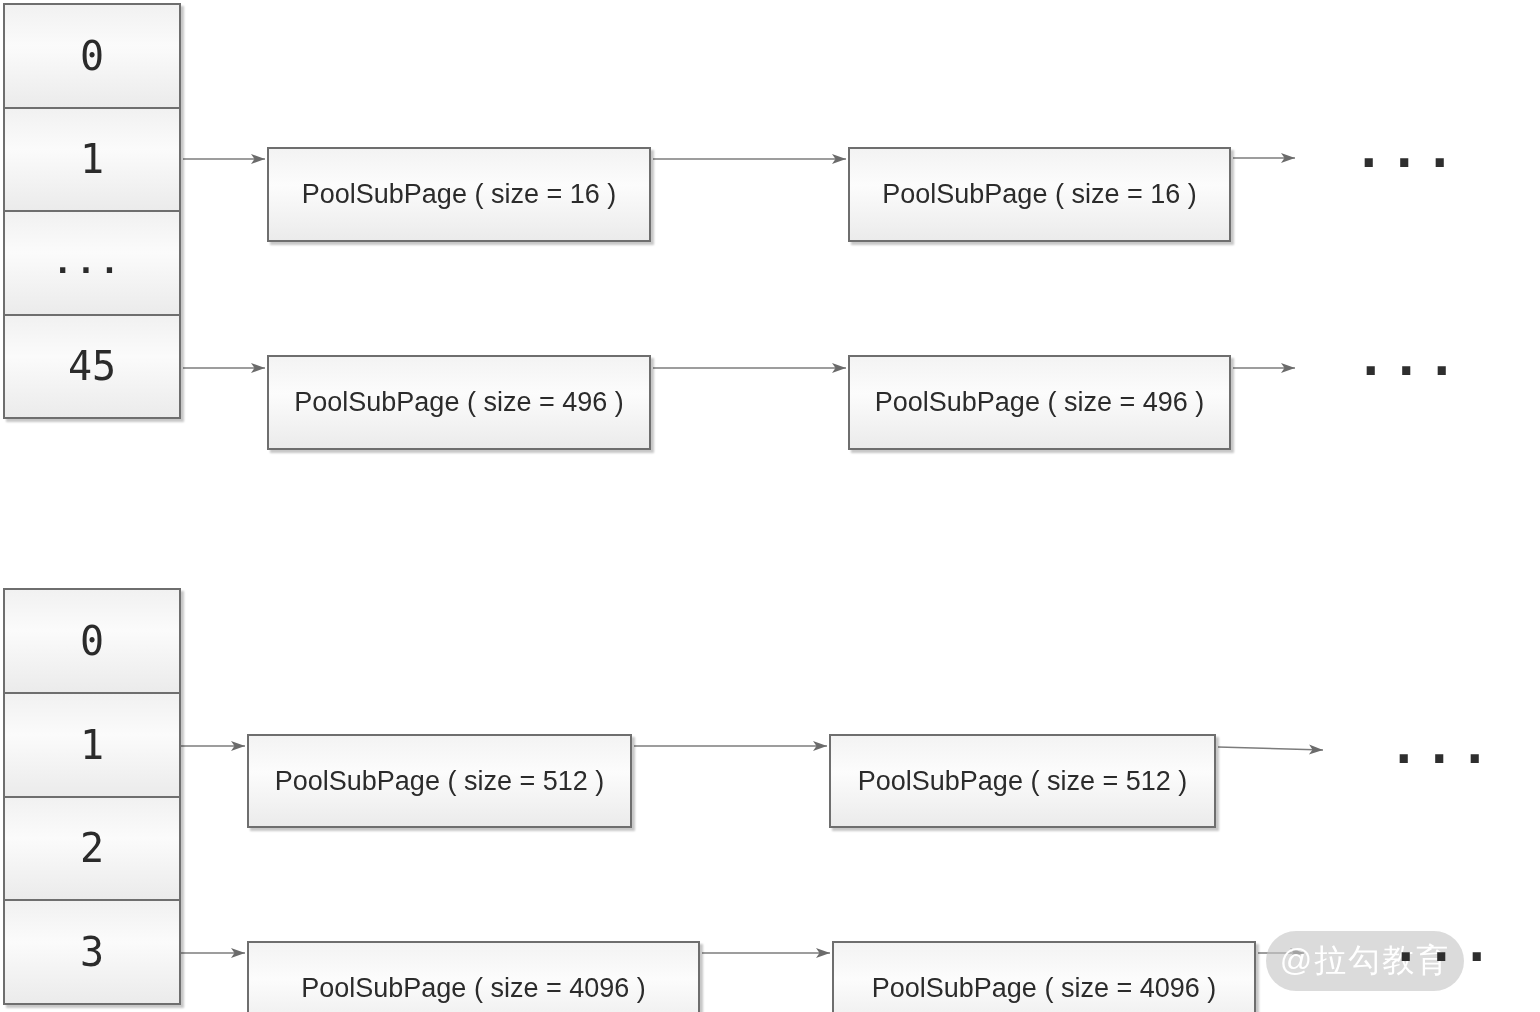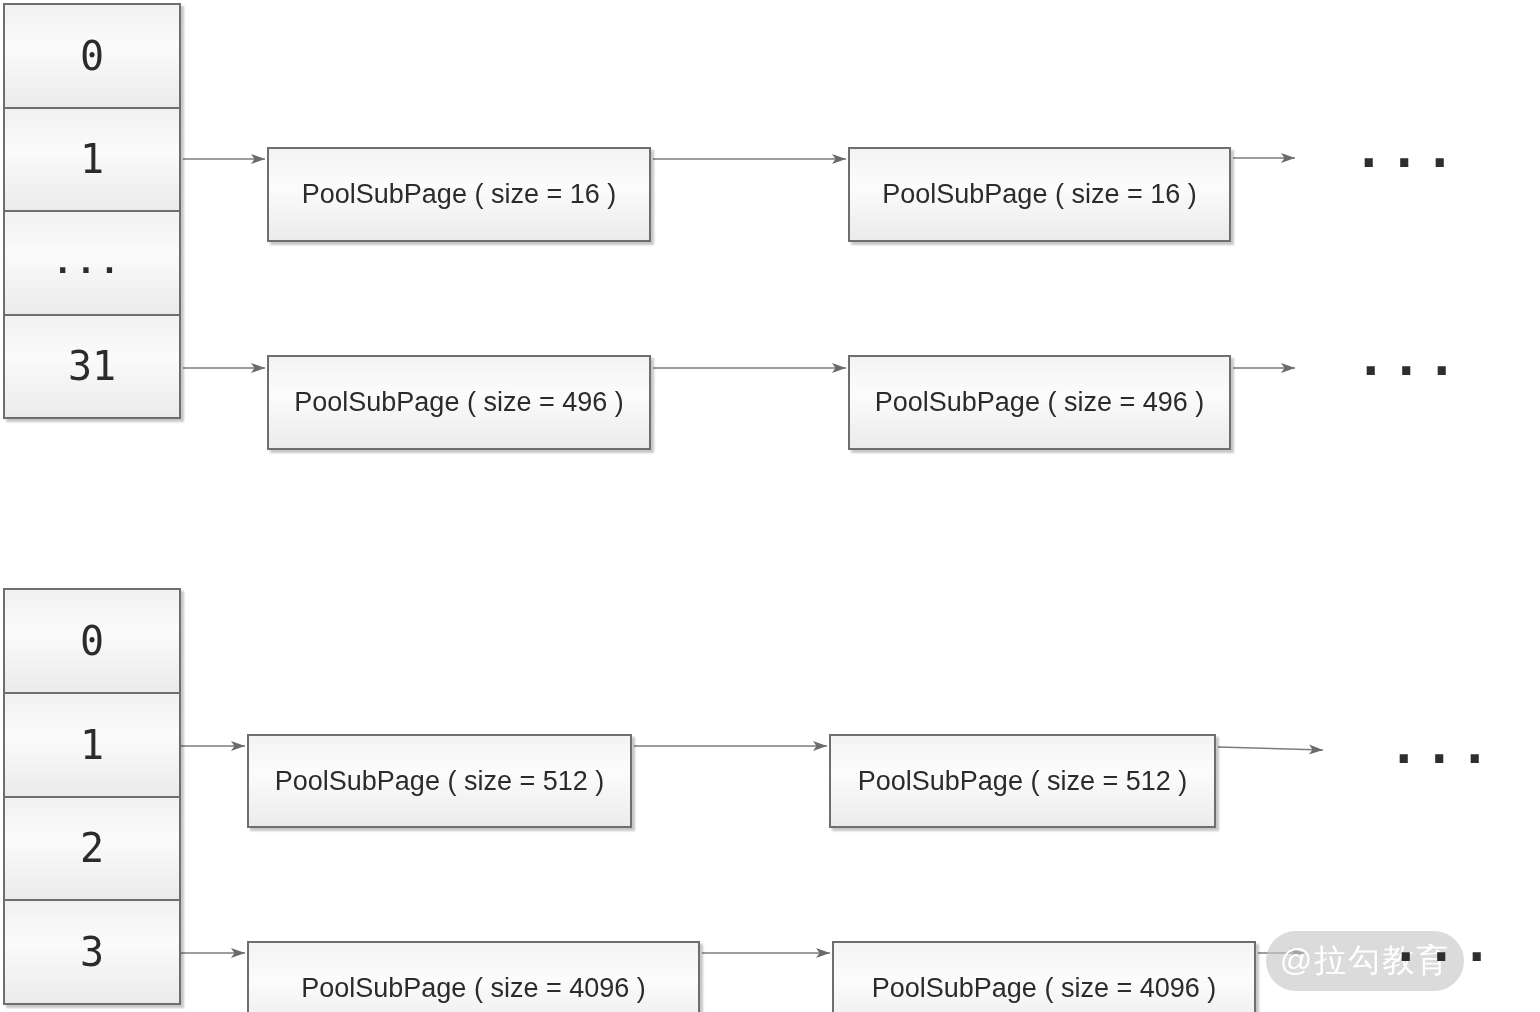--- a/index.html
+++ b/index.html
@@ -126,21 +126,21 @@
     <div class="cell">
       <span class="cell-num">0</span>
     </div>
     <div class="cell">
       <span class="cell-num">1</span>
     </div>
     <div class="cell">
       <span class="cell-dots">...</span>
     </div>
     <div class="cell">
-      <span class="cell-num">31</span>
+      <span class="cell-num">45</span>
     </div>
   </div>
 
   <div class="node" style="left:267px; top:112px; width:384px; height:95px;">
     <span class="node-label">PoolSubPage ( size = 16 )</span>
   </div>
   <div class="node" style="left:848px; top:112px; width:383px; height:95px;">
     <span class="node-label">PoolSubPage ( size = 16 )</span>
   </div>
   <div class="dots" style="left:1360px; top:126px;">...</div>

